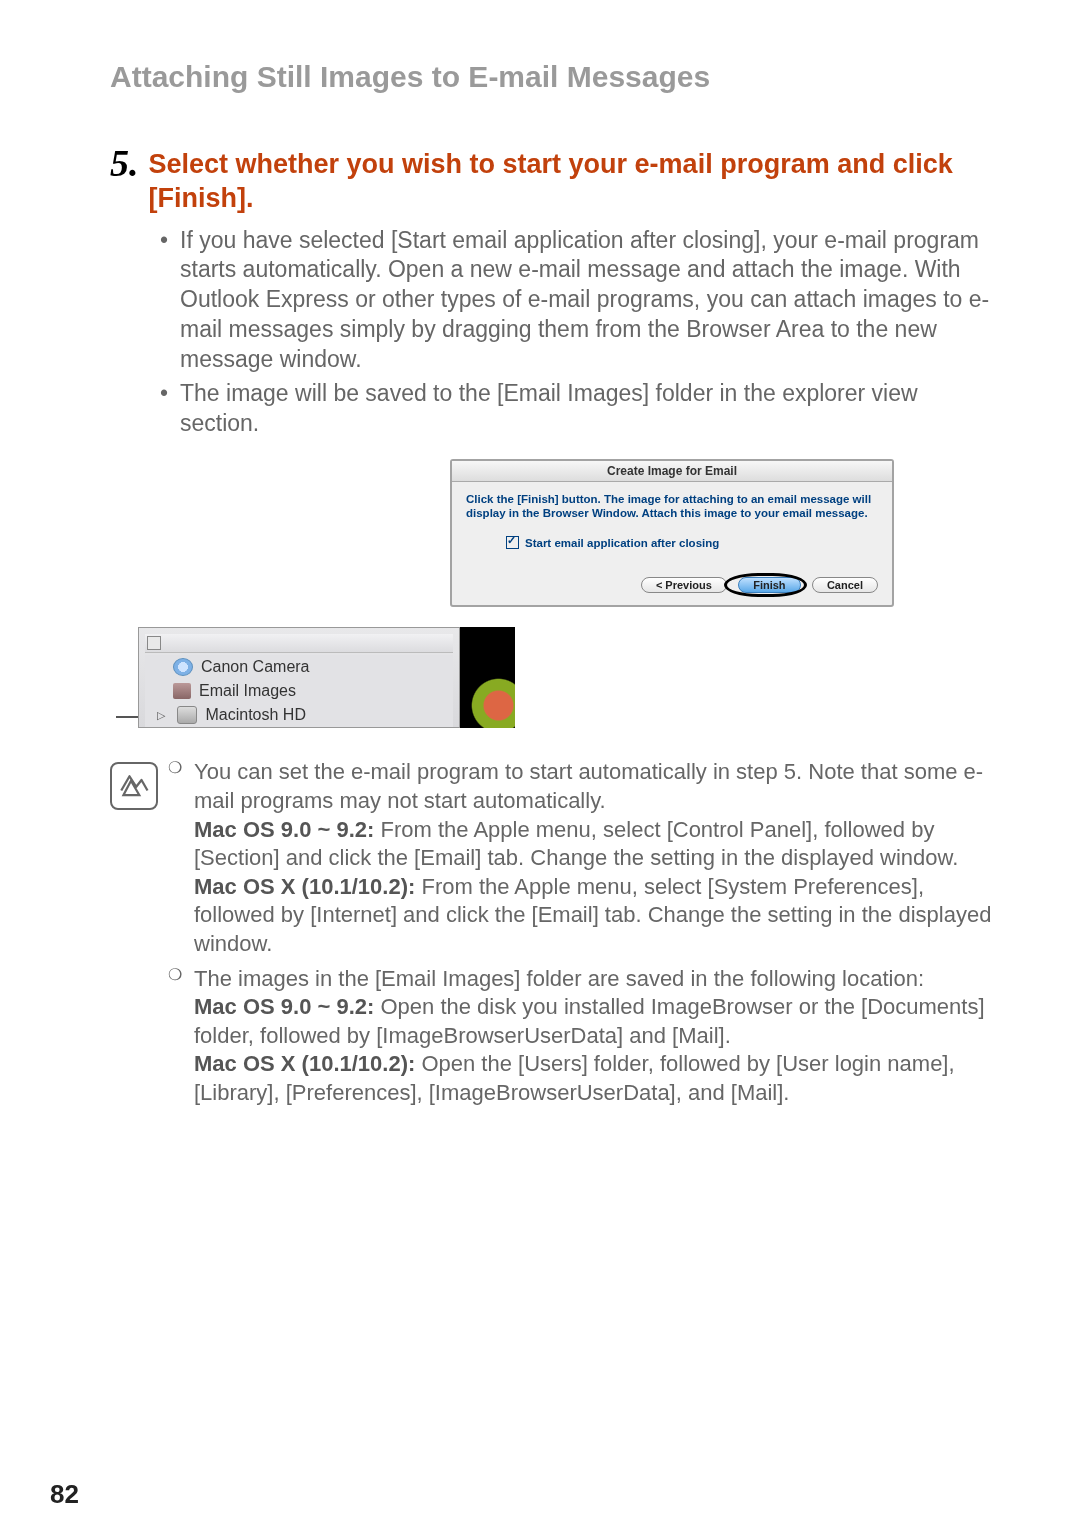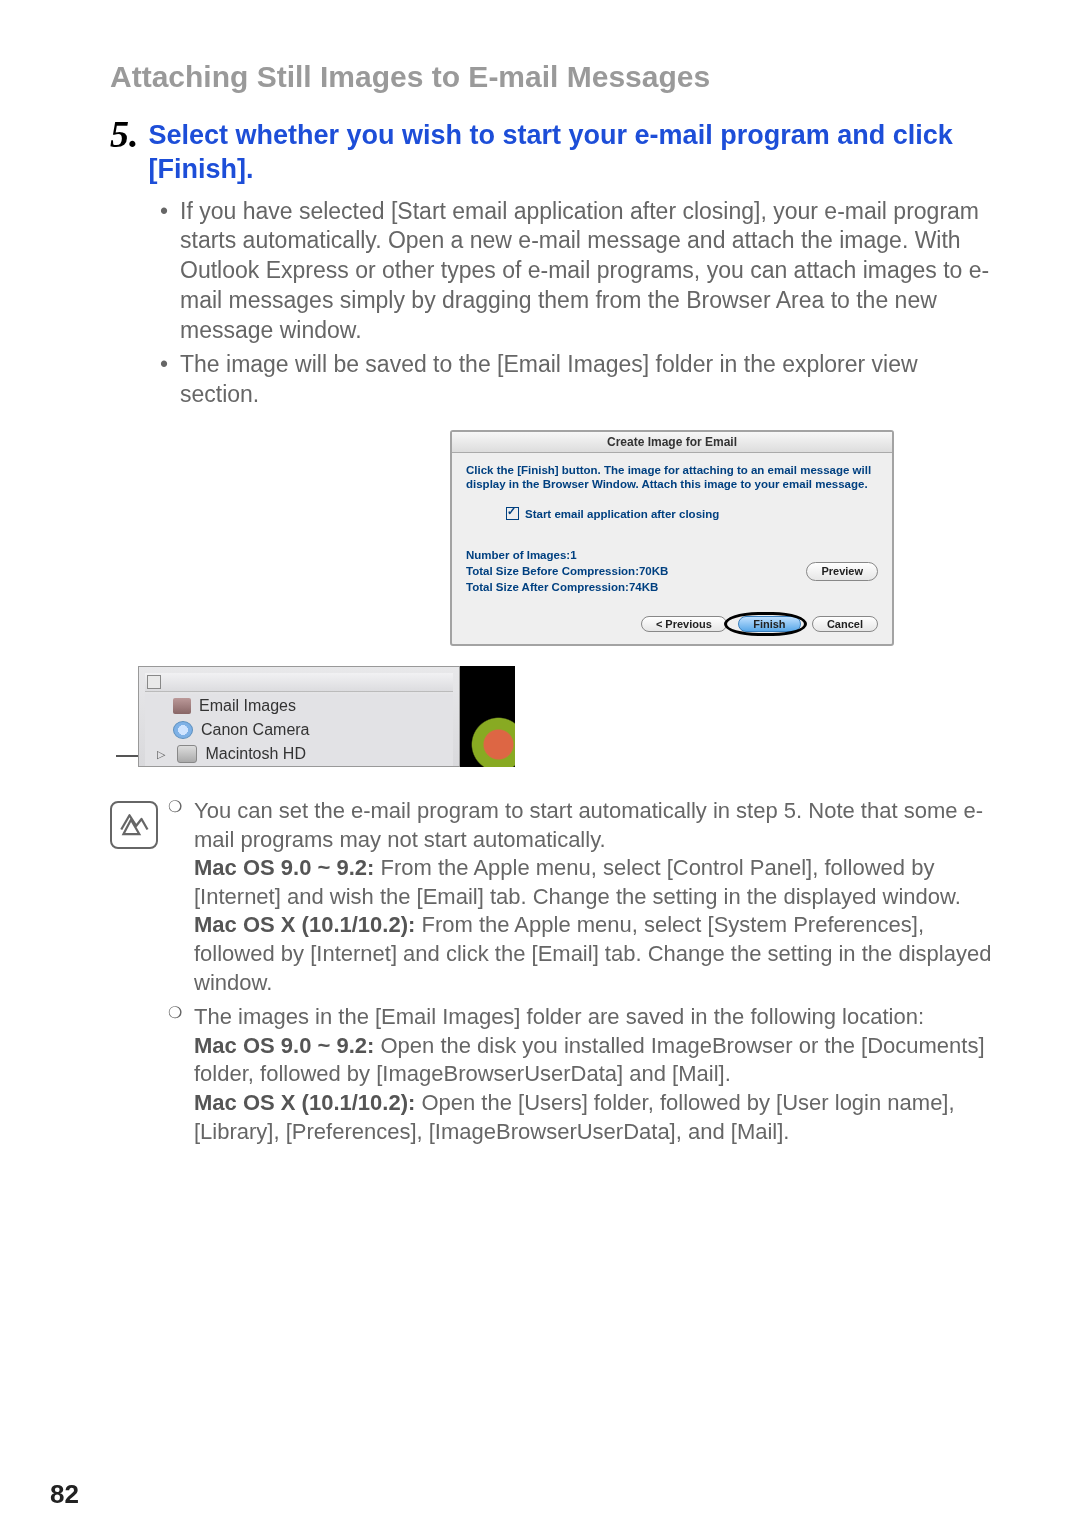--- a/index.html
+++ b/index.html
@@ -12,41 +12,41 @@
   }
   .page {
     padding: 60px 80px 40px 110px;
     position: relative;
     min-height: 1440px;
   }
   .section-title {
     font-size: 30px;
     color: #9a9a9a;
     font-weight: 600;
-    margin-bottom: 25px;
+    margin-bottom: 54px;
   }
   .step {
     display: flex;
     gap: 10px;
     margin-bottom: 10px;
   }
   .step-num {
     font-size: 38px;
     font-weight: bold;
     font-style: italic;
     color: #000;
     line-height: 1;
     font-family: Georgia, serif;
     flex-shrink: 0;
     margin-top: -4px;
   }
   .step-title {
     font-size: 27px;
     font-weight: bold;
-    color: #1d4ed8;
+    color: #c2410c;
     line-height: 1.25;
   }
   .bullets {
     margin-left: 50px;
     font-size: 23px;
     color: #666;
     line-height: 1.3;
   }
   .bullets ul {
     list-style: none;
@@ -288,49 +288,41 @@
     </ul>
   </div>
 
   <div class="dialog">
     <div class="dialog-title">Create Image for Email</div>
     <div class="dialog-body">
       <div class="dialog-instr">Click the [Finish] button. The image for attaching to an email message will display in the Browser Window. Attach this image to your email message.</div>
       <div class="dialog-check">
         <span class="box"></span><span>Start email application after closing</span>
       </div>
-      <div class="dialog-stats">
-        <div>
-          <div>Number of Images:1</div>
-          <div>Total Size Before Compression:70KB</div>
-          <div>Total Size After Compression:74KB</div>
-        </div>
-        <span class="aqua-btn">Preview</span>
-      </div>
       <div class="dialog-actions">
         <span class="aqua-btn">&lt; Previous</span>
         <span class="finish-circled"><span class="aqua-btn blue">Finish</span></span>
         <span class="aqua-btn">Cancel</span>
       </div>
     </div>
   </div>
 
   <div class="explorer-row">
     <div class="caption-line"></div>
     <div class="explorer-flex">
       <div class="explorer-panel">
         <div class="explorer-top"></div>
         <div class="explorer-list">
           <div class="explorer-item">
+            <span class="ico ico-cam"></span>
+            <span>Canon Camera</span>
+          </div>
+          <div class="explorer-item">
             <span class="ico ico-box"></span>
             <span>Email Images</span>
-          </div>
-          <div class="explorer-item">
-            <span class="ico ico-cam"></span>
-            <span>Canon Camera</span>
           </div>
           <div class="explorer-item tri">
             <span class="tri-glyph">▷</span>
             <span class="ico ico-hd"></span>
             <span>Macintosh HD</span>
           </div>
         </div>
       </div>
       <div class="explorer-right">
           <div class="corner"></div>
@@ -341,21 +333,21 @@
   <div class="note-row">
     <div class="note-icon">
       <svg viewBox="0 0 40 32">
           <path d="M3 22 L14 3 L23 17 L30 8 L38 22" fill="none" stroke="#666" stroke-width="3" stroke-linejoin="round"></path>
           <path d="M6 28 L16 9 L27 28 Z" fill="none" stroke="#666" stroke-width="3"></path>
         </svg>
     </div>
     <div class="note-body">
       <div class="item">
         <span>You can set the e-mail program to start automatically in step 5. Note that some e-mail programs may not start automatically.</span><br>
-        <b>Mac OS 9.0 ~ 9.2:</b><span> From the Apple menu, select [Control Panel], followed by [Internet] and wish the [Email] tab. Change the setting in the displayed window.</span><br>
+        <b>Mac OS 9.0 ~ 9.2:</b><span> From the Apple menu, select [Control Panel], followed by [Section] and click the [Email] tab. Change the setting in the displayed window.</span><br>
         <b>Mac OS X (10.1/10.2):</b><span> From the Apple menu, select [System Preferences], followed by [Internet] and click the [Email] tab. Change the setting in the displayed window.</span>
       </div>
       <div class="item">
         <span>The images in the [Email Images] folder are saved in the following location:</span><br>
         <b>Mac OS 9.0 ~ 9.2:</b><span> Open the disk you installed ImageBrowser or the [Documents] folder, followed by [ImageBrowserUserData] and [Mail].</span><br>
         <b>Mac OS X (10.1/10.2):</b><span> Open the [Users] folder, followed by [User login name], [Library], [Preferences], [ImageBrowserUserData], and [Mail].</span>
       </div>
     </div>
   </div>
 

